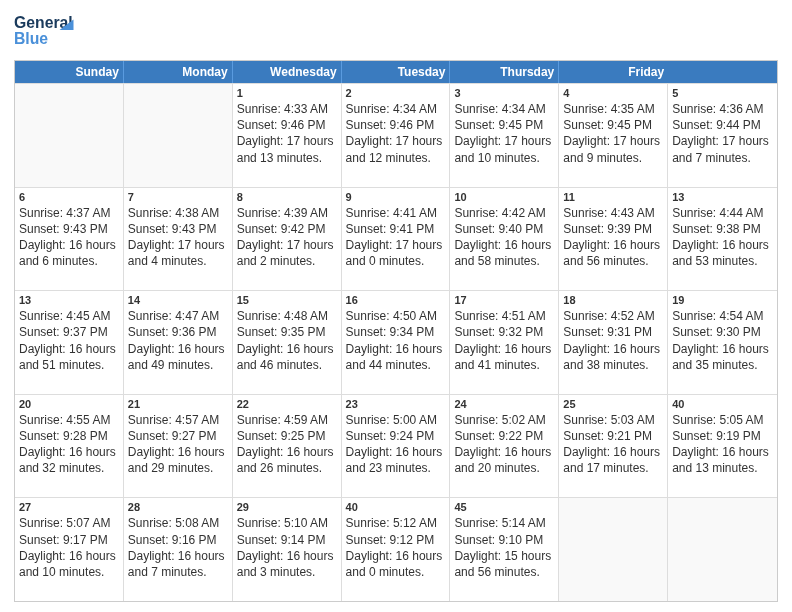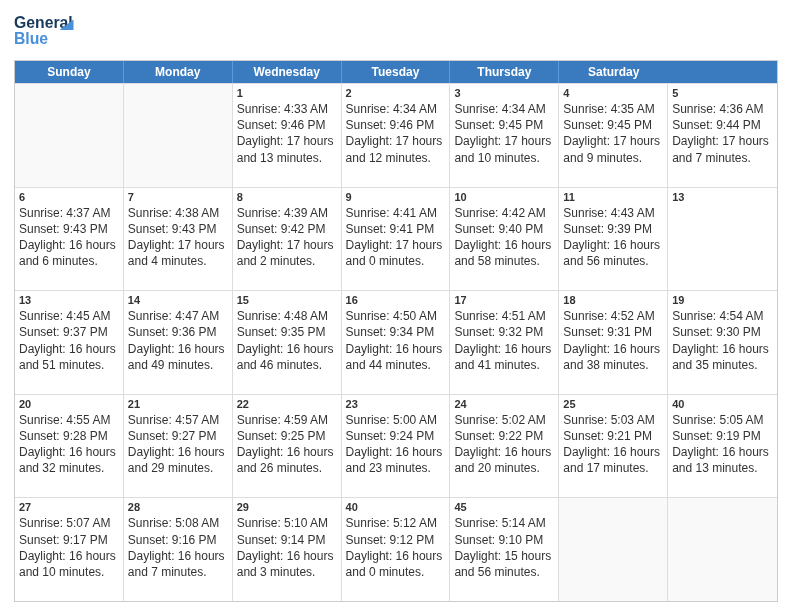--- a/index.html
+++ b/index.html
@@ -54,21 +54,21 @@
     .cal-header-row {
       display: grid;
       grid-template-columns: repeat(7, 1fr);
       background: #3a7bbf;
     }
     .cal-header-cell {
       color: #fff;
       font-size: 12px;
       font-weight: bold;
       padding: 4px 4px;
-      text-align: center;
+      text-align: right;
       border-right: 1px solid #5a9bdf;
     }
     .cal-header-cell:last-child { border-right: none; }
     .cal-body {
       flex: 1;
       display: flex;
       flex-direction: column;
     }
     .cal-row {
       display: grid;
@@ -118,21 +118,21 @@
     </div>
   </div>
 
   <div class="calendar">
     <div class="cal-header-row">
     <div class="cal-header-cell">Sunday</div>
         <div class="cal-header-cell">Monday</div>
         <div class="cal-header-cell">Wednesday</div>
         <div class="cal-header-cell">Tuesday</div>
         <div class="cal-header-cell">Thursday</div>
-        <div class="cal-header-cell">Saturday</div>
+        <div class="cal-header-cell">Friday</div>
       </div>
     <div class="cal-body">
     <div class="cal-row">
           <div class="cal-cell empty"></div>
           <div class="cal-cell empty"></div>
           <div class="cal-cell">
             <div class="day-number">1</div>
             <div class="info">Sunrise: 4:33 AM<br>Sunset: 9:46 PM<br>Daylight: 17 hours and 13 minutes.</div>
           </div>
           <div class="cal-cell">
@@ -172,20 +172,21 @@
           <div class="cal-cell">
             <div class="day-number">10</div>
             <div class="info">Sunrise: 4:42 AM<br>Sunset: 9:40 PM<br>Daylight: 16 hours and 58 minutes.</div>
           </div>
           <div class="cal-cell">
             <div class="day-number">11</div>
             <div class="info">Sunrise: 4:43 AM<br>Sunset: 9:39 PM<br>Daylight: 16 hours and 56 minutes.</div>
           </div>
           <div class="cal-cell">
             <div class="day-number">13</div>
+            <div class="info">Sunrise: 4:44 AM<br>Sunset: 9:38 PM<br>Daylight: 16 hours and 53 minutes.</div>
           </div>
         </div>
         <div class="cal-row">
           <div class="cal-cell">
             <div class="day-number">13</div>
             <div class="info">Sunrise: 4:45 AM<br>Sunset: 9:37 PM<br>Daylight: 16 hours and 51 minutes.</div>
           </div>
           <div class="cal-cell">
             <div class="day-number">14</div>
             <div class="info">Sunrise: 4:47 AM<br>Sunset: 9:36 PM<br>Daylight: 16 hours and 49 minutes.</div>

